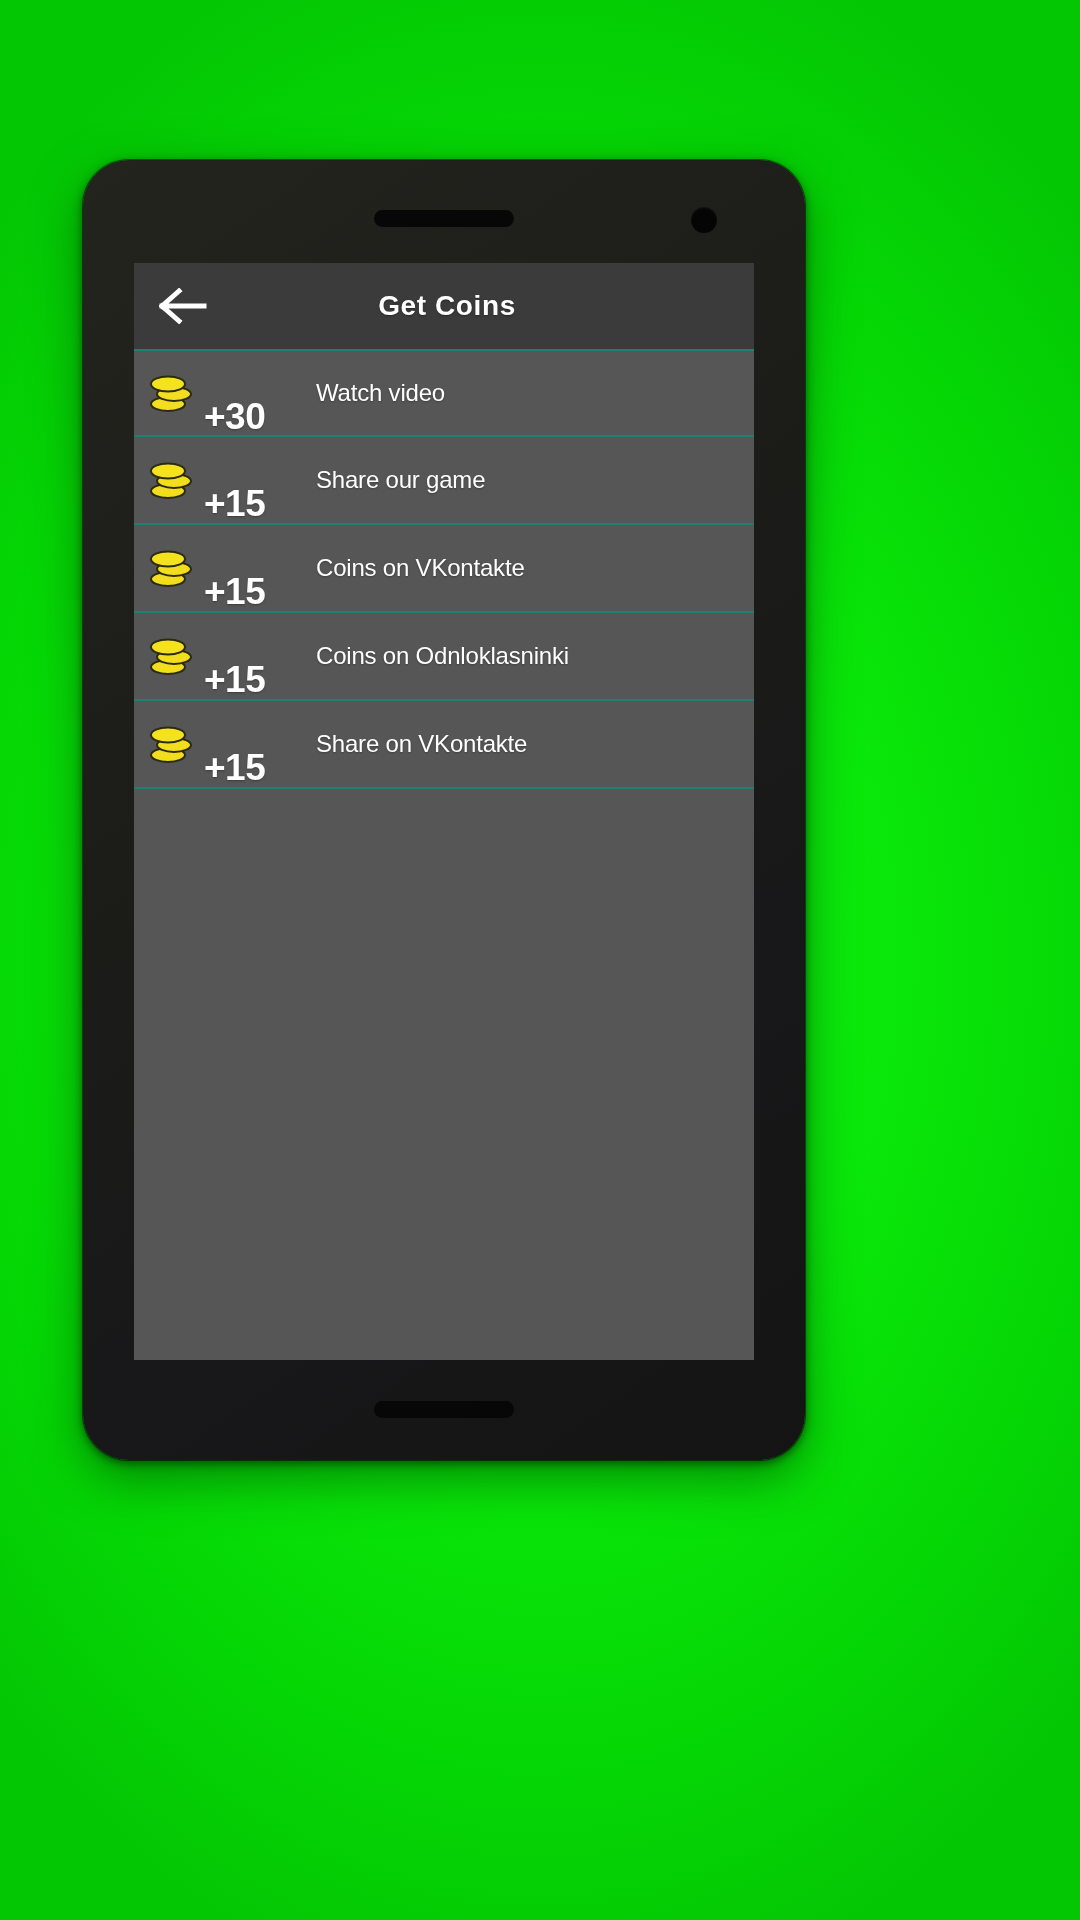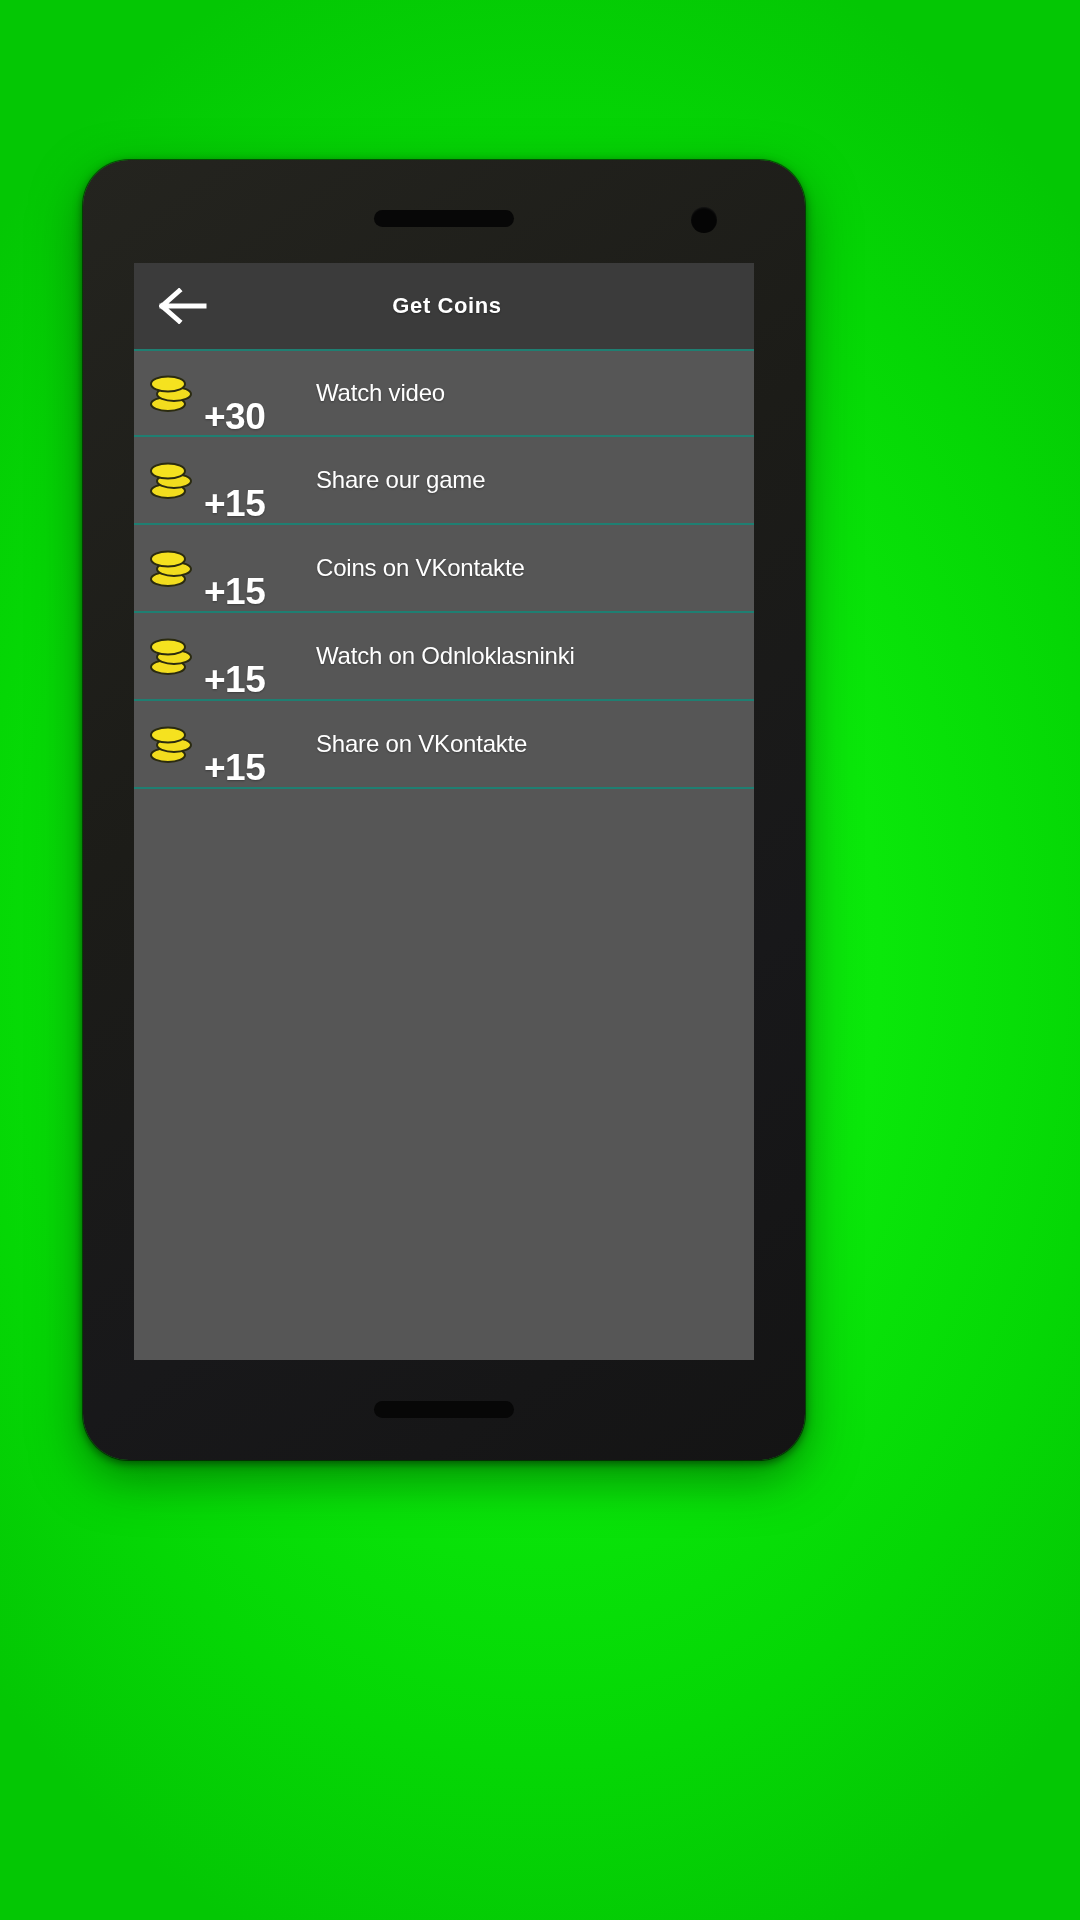--- a/index.html
+++ b/index.html
@@ -109,21 +109,21 @@
     cursor: pointer;
     flex: 0 0 auto;
   }
 
   #back-button svg { display: block; }
 
   #appbar-title {
     flex: 1;
     text-align: center;
     color: #ffffff;
-    font-size: 22px;
+    font-size: 28px;
     font-weight: bold;
     letter-spacing: 0.6px;
     padding-right: 56px;
     text-shadow: 0 1px 2px rgba(0,0,0,0.35);
   }
 
   
   #reward-list {
     flex: 1;
     background: #565656;
@@ -247,21 +247,21 @@
 
       <div class="reward-row">
         <span class="coin-icon">
           <svg width="46" height="42" viewBox="0 0 46 42" aria-hidden="true">
             <ellipse cx="20" cy="32" rx="17" ry="7" fill="#f2dd1e" stroke="#2b2b10" stroke-width="2"></ellipse>
             <ellipse cx="26" cy="22" rx="17" ry="7" fill="#f2dd1e" stroke="#2b2b10" stroke-width="2"></ellipse>
             <ellipse cx="20" cy="12" rx="17" ry="7.5" fill="#f5e21f" stroke="#2b2b10" stroke-width="2"></ellipse>
           </svg>
         </span>
         <span class="reward-amount">+15</span>
-        <span class="reward-label">Watch on Odnloklasninki</span>
+        <span class="reward-label">Coins on Odnloklasninki</span>
       </div>
 
       <div class="reward-row">
         <span class="coin-icon">
           <svg width="46" height="42" viewBox="0 0 46 42" aria-hidden="true">
             <ellipse cx="20" cy="32" rx="17" ry="7" fill="#f2dd1e" stroke="#2b2b10" stroke-width="2"></ellipse>
             <ellipse cx="26" cy="22" rx="17" ry="7" fill="#f2dd1e" stroke="#2b2b10" stroke-width="2"></ellipse>
             <ellipse cx="20" cy="12" rx="17" ry="7.5" fill="#f5e21f" stroke="#2b2b10" stroke-width="2"></ellipse>
           </svg>
         </span>

